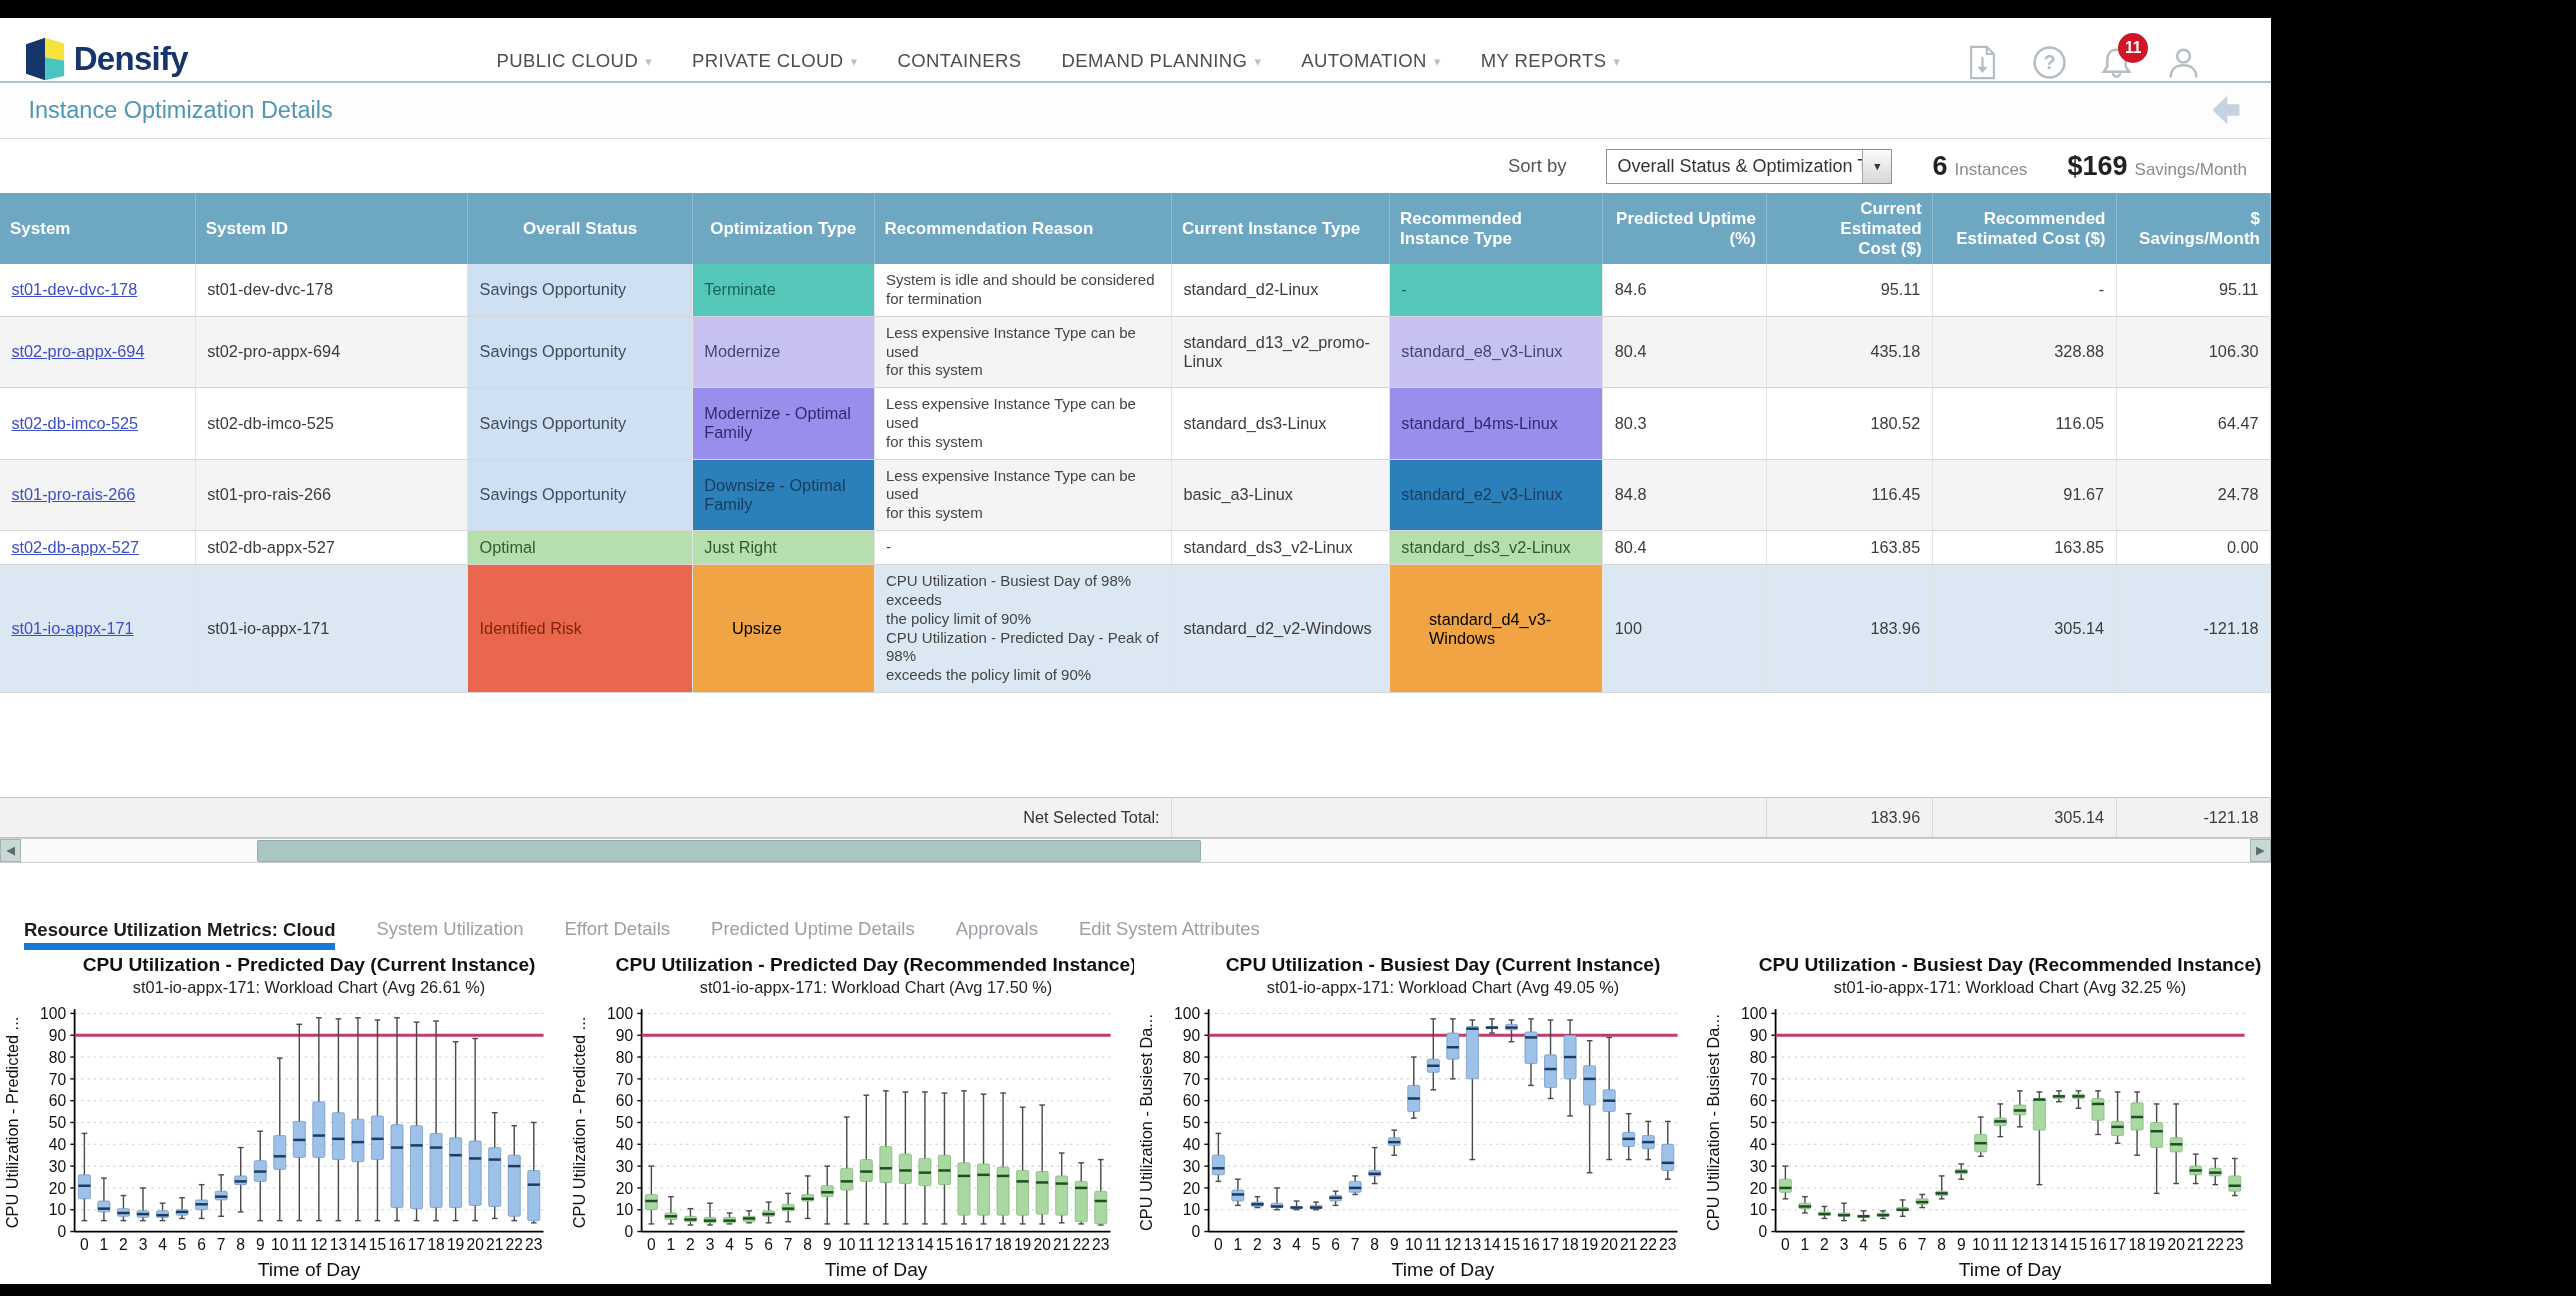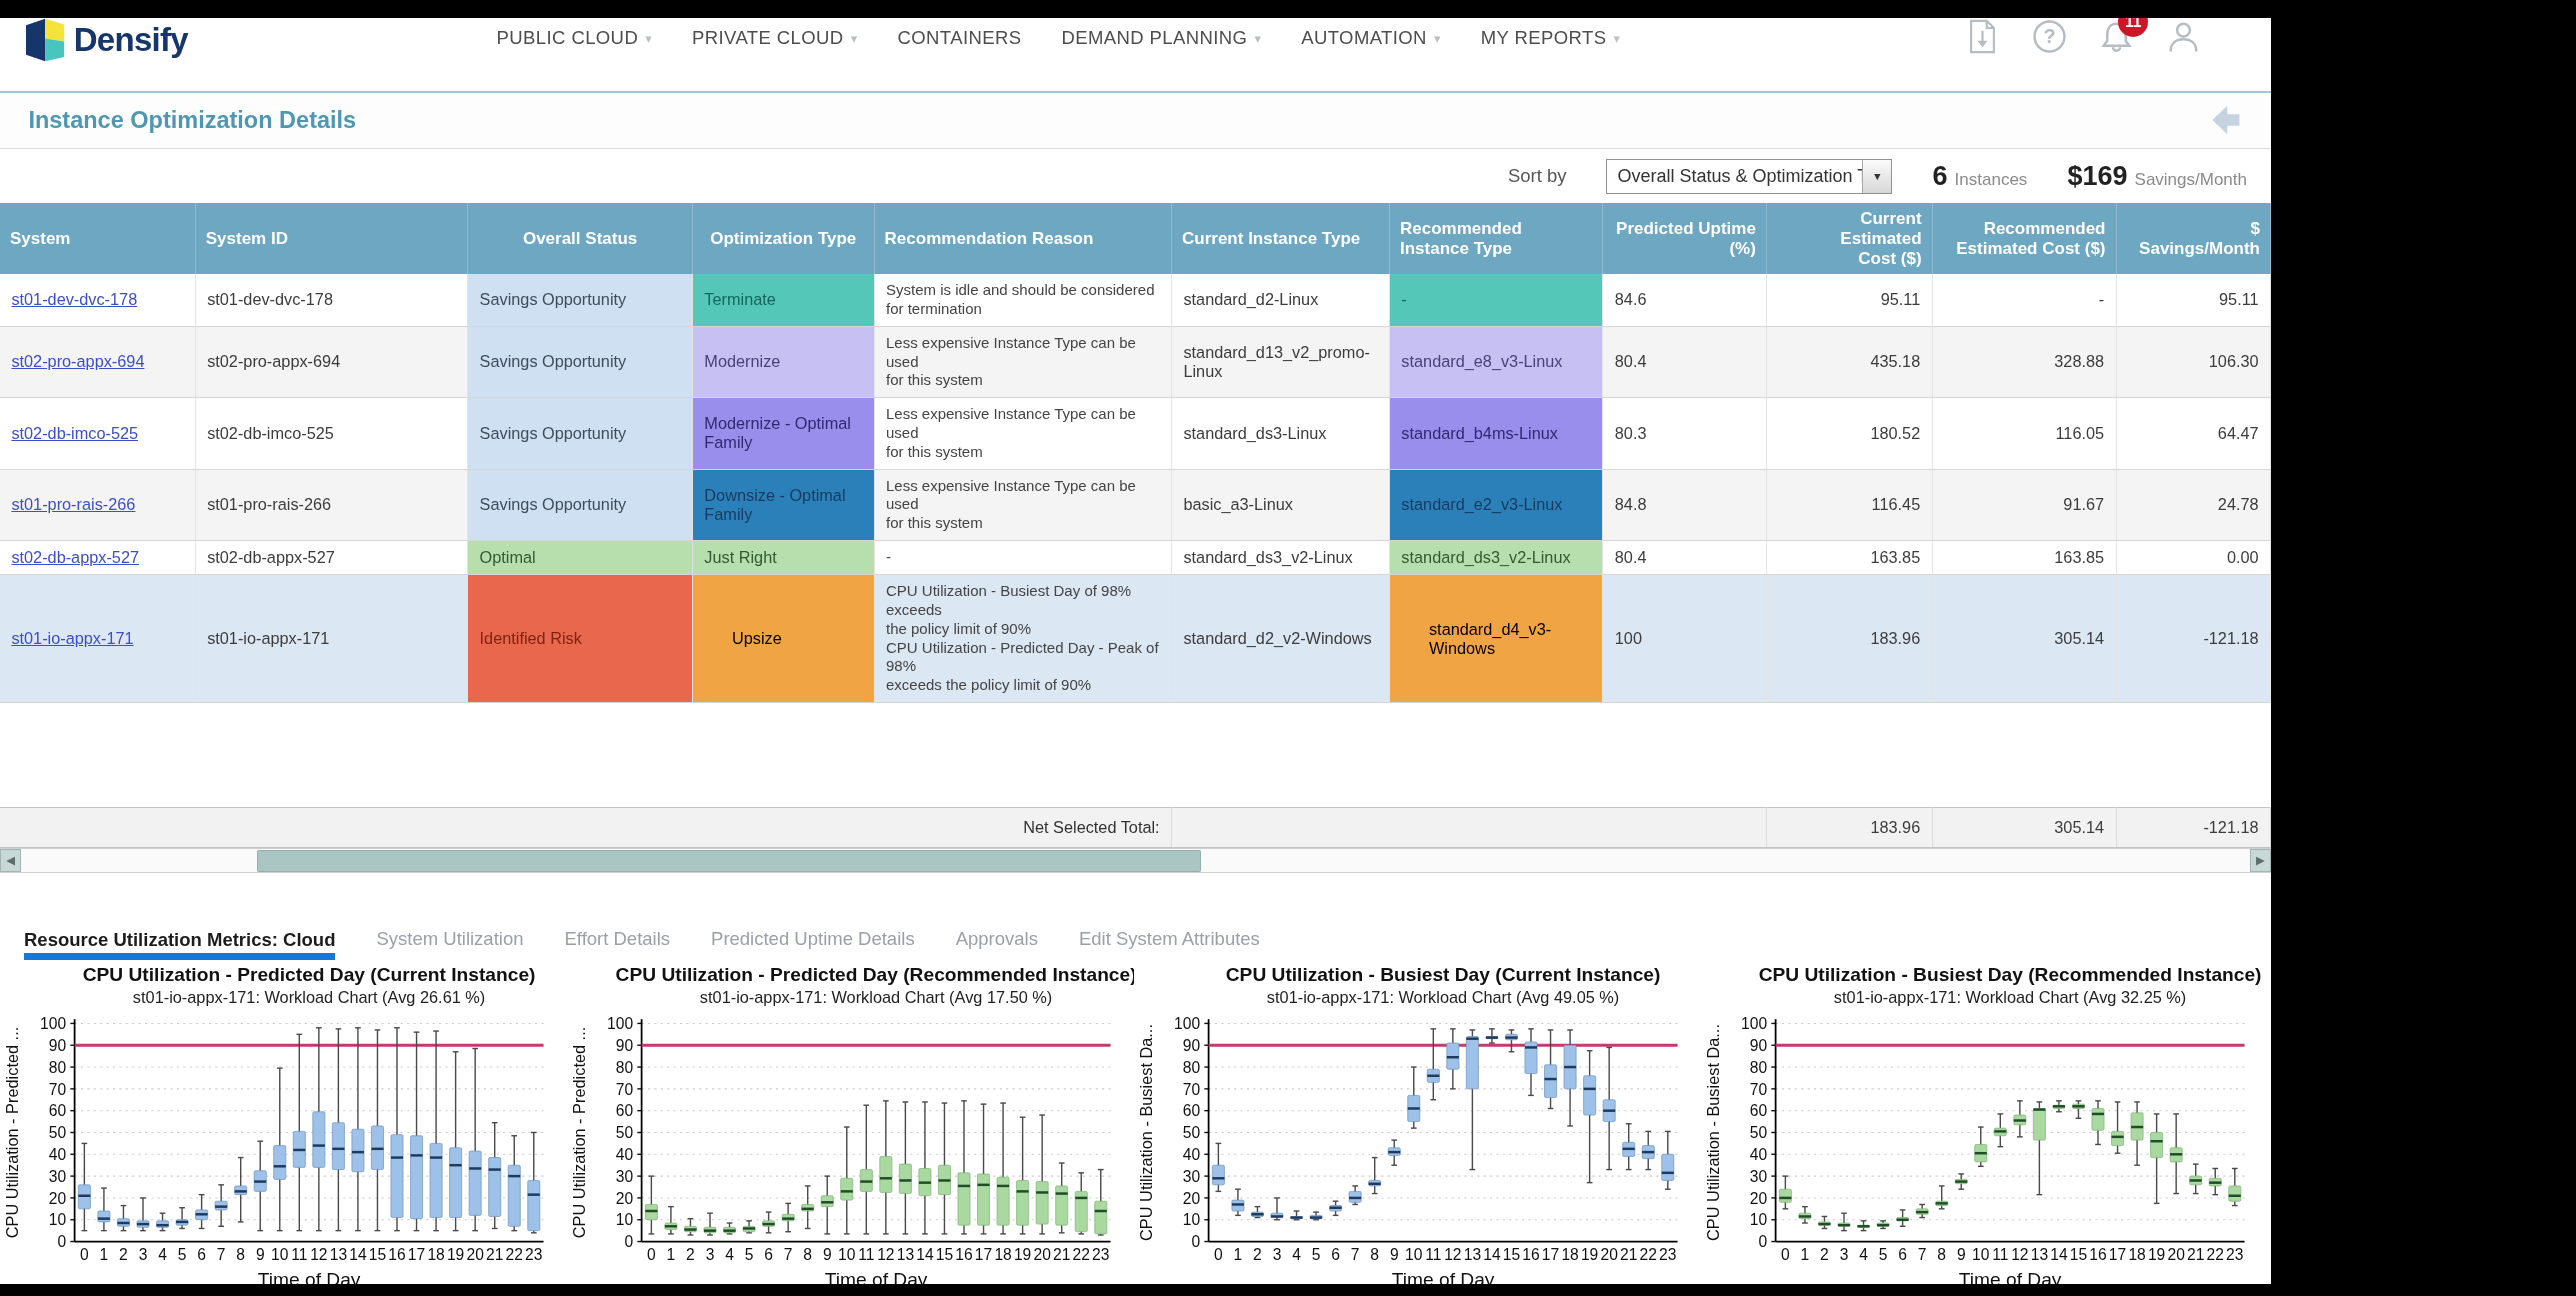--- a/index.html
+++ b/index.html
@@ -1,35 +1,35 @@
 <!DOCTYPE html>
 <html style="font-size:11.4px"><head>
 <meta charset="utf-8">
 <style>
   html,body{margin:0;padding:0;background:#000;}
   body{width:2576px;height:1297px;position:relative;overflow:hidden;
        font-family:"Liberation Sans","DejaVu Sans",sans-serif;}
   .content{position:absolute;left:0;top:0;width:2271px;height:1284px;background:#fff;
            border-top:18.5px solid #000;box-sizing:border-box;overflow:hidden;}
   
-  .nav{height:73px;display:flex;align-items:flex-start;background:#fff;padding:0 25.6px;box-sizing:border-box;}
+  .nav{height:63px;display:flex;align-items:flex-end;background:#fff;padding:0 25.6px;box-sizing:border-box;}
   .brand{display:flex;align-items:center;gap:7.1px;min-width:299px;}
   .brand-text{font-size:33px;font-weight:bold;color:#16356b;letter-spacing:-0.7px;}
   .menu{display:flex;gap:40px;margin:9px auto;}
   .menu-item{display:flex;align-items:center;gap:7.1px;font-size:18.5px;color:#4d4d4d;letter-spacing:0.4px;cursor:pointer;}
   .caret{font-size:12.8px;color:#b9bfc4;}
   .chrome-icons{display:flex;align-items:center;gap:30px;margin-left:auto;padding-right:43px;}
   .icon-btn{position:relative;width:37px;height:37px;}
   .badge{position:absolute;top:-11.4px;right:-12.8px;background:#cf1626;color:#fff;border-radius:50%;
          width:30px;height:30px;display:flex;align-items:center;justify-content:center;
          font-size:15.6px;font-weight:bold;}
   
   .page-head{border-top:2.8px solid #a6c8d4;background:#fdfdfd;height:58px;display:flex;align-items:center;
              padding:0 28.4px;border-bottom:0.7px solid #dcdcdc;box-sizing:border-box;}
-  .page-title{font-size:23.5px;font-weight:bold;color:#4f97b0;}
+  .page-title{font-size:23.5px;font-weight:normal;color:#4f97b0;}
   .back-btn{margin-left:auto;}
   
   .sort-row{height:54px;display:flex;align-items:center;justify-content:flex-end;gap:40px;padding:0 24px;}
   .sort-label{font-size:18.5px;color:#555;}
   .select{width:284px;height:33px;border:0.7px solid #919191;display:flex;align-items:center;background:#fff;}
   .select .val{flex:1;font-size:18px;color:#333;padding-left:10px;white-space:nowrap;overflow:hidden;}
   .select .arrow{width:28.4px;height:100%;border-left:0.7px solid #a8a8a8;
       background:linear-gradient(#fbfbfb,#d7d7d7);display:flex;align-items:center;justify-content:center;
       font-size:10.7px;color:#333;}
   .metric{display:flex;align-items:baseline;gap:7.1px;}

